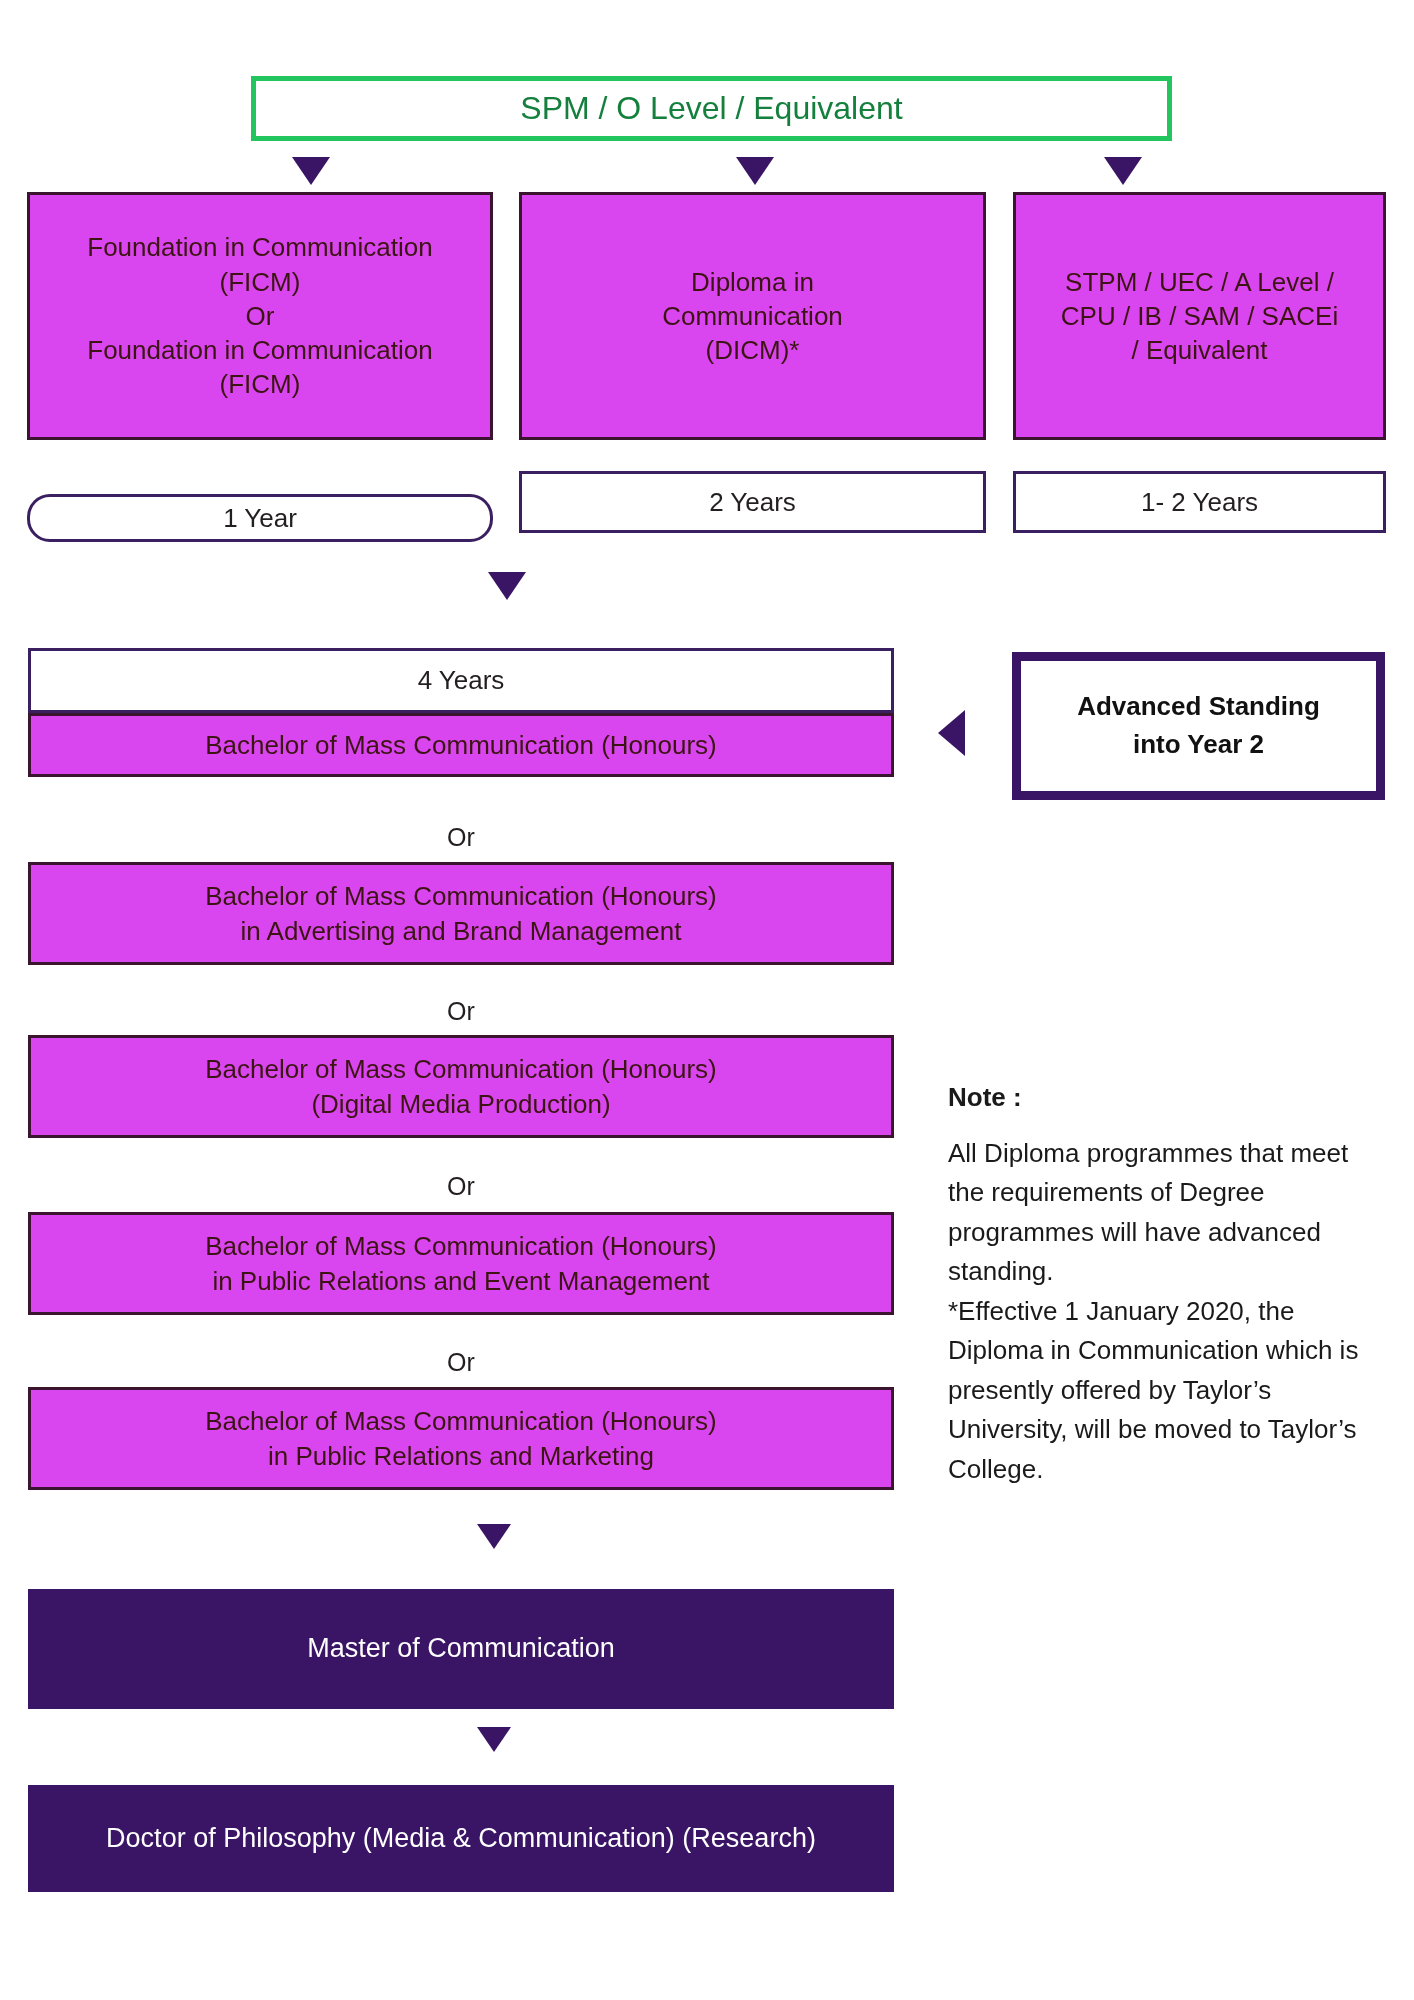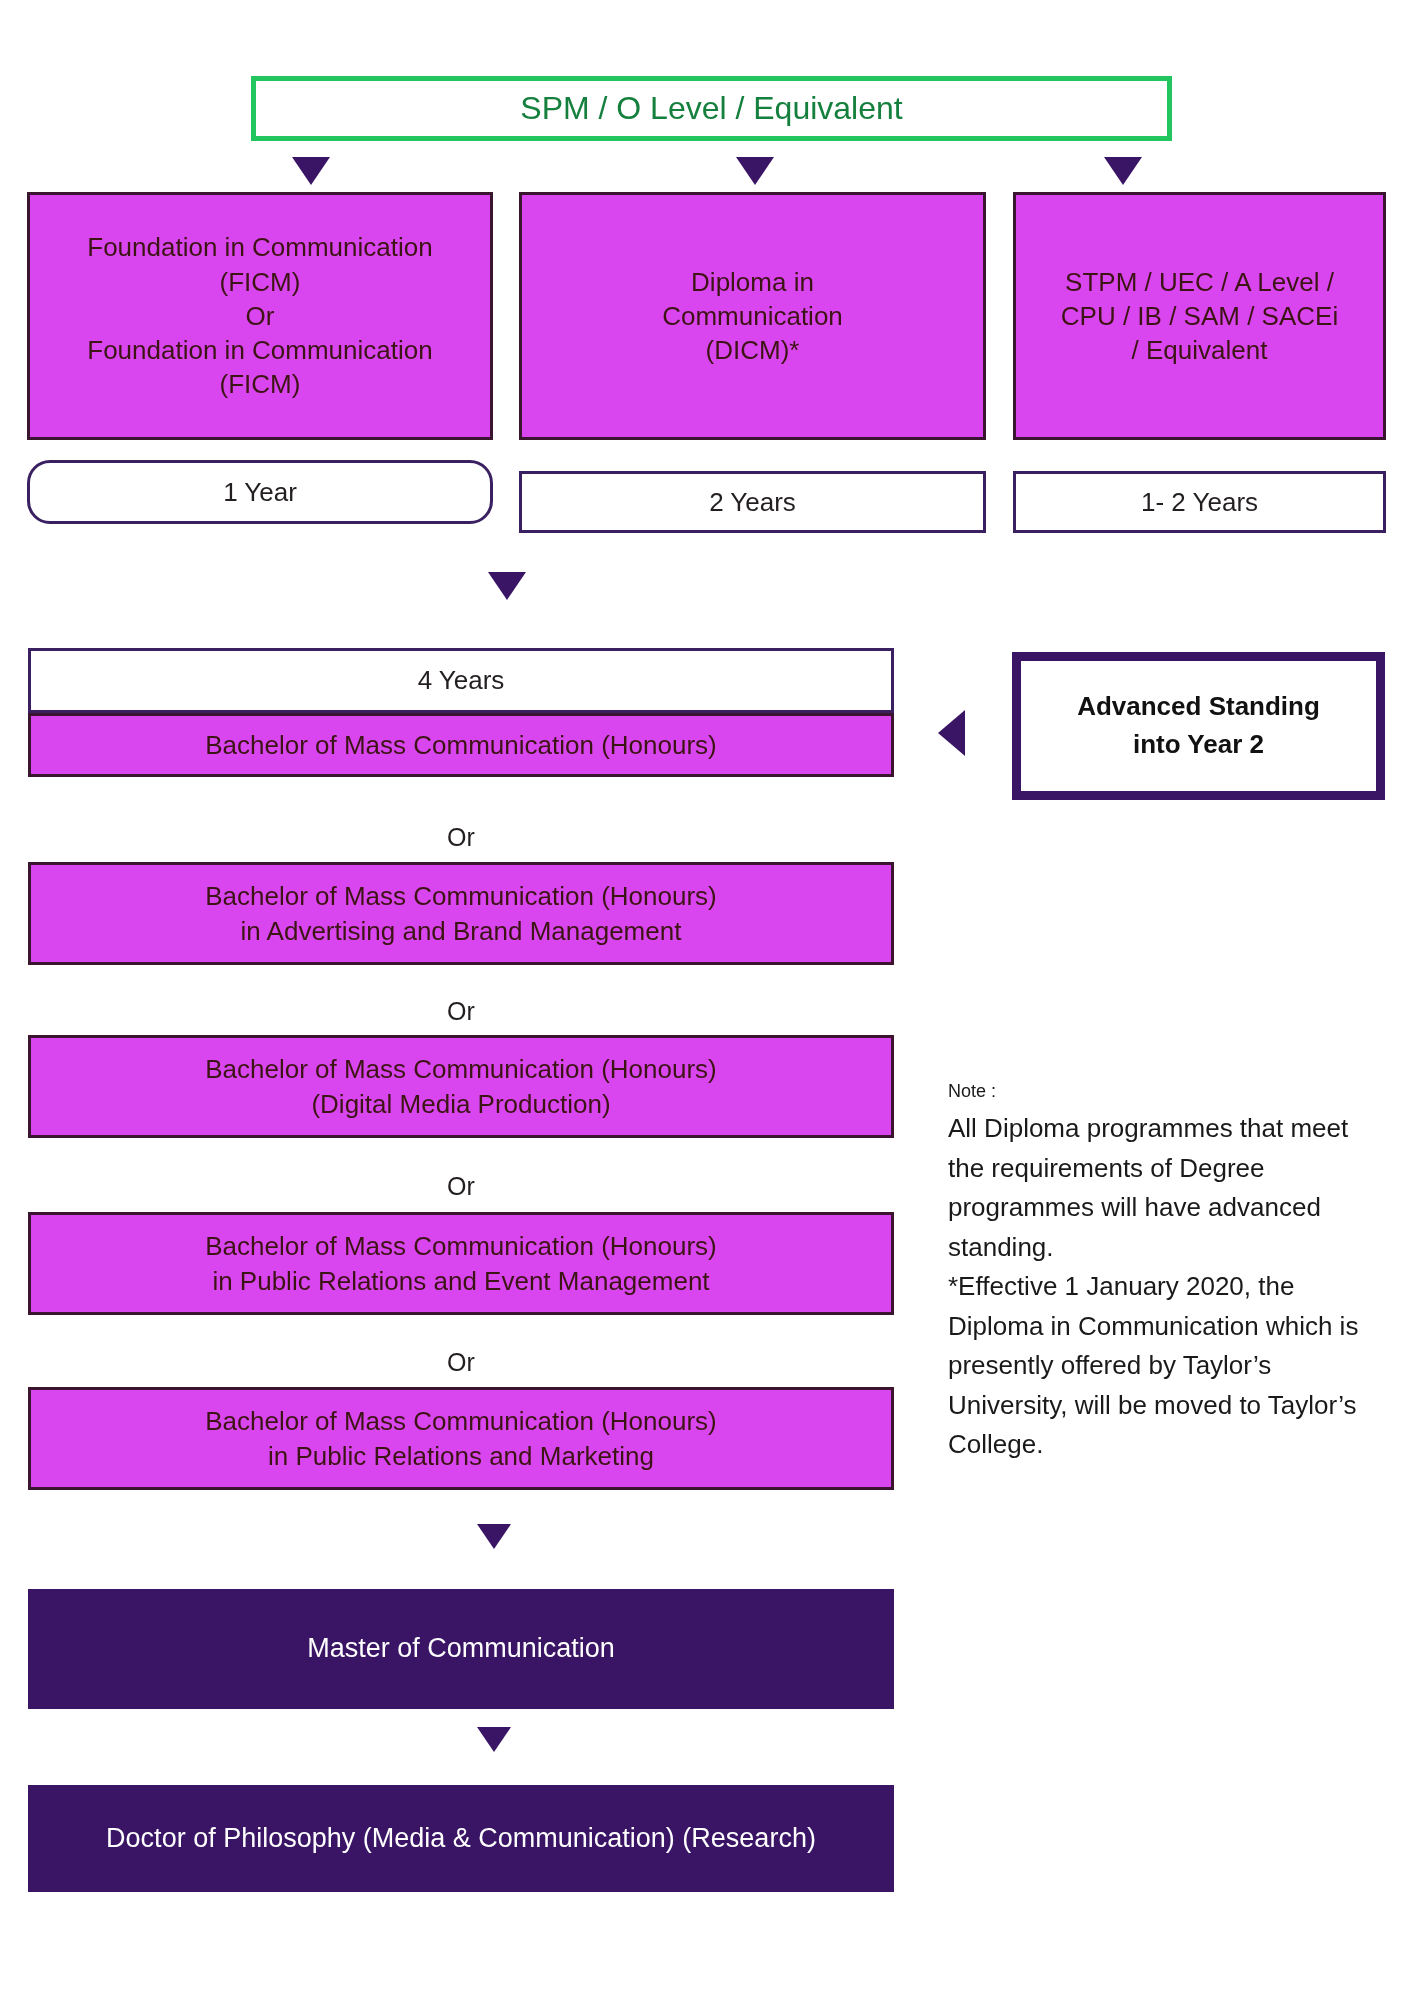--- a/index.html
+++ b/index.html
@@ -101,23 +101,23 @@
 
   
   .note-block {
     position: absolute;
     width: 430px;
     color: #1a1a1a;
     font-size: 26px;
     line-height: 1.52;
   }
   .note-title {
-    font-weight: normal;
-    font-size: 18px;
-    margin-bottom: 4px;
+    font-weight: bold;
+    font-size: 26px;
+    margin-bottom: 16px;
   }
   .note-para {
     margin: 0;
   }
 
   .txt-line { display: block; }
 </style>
 </head>
 <body>
 
@@ -150,21 +150,21 @@
   </div>
 
   <div class="box box-amber" style="left:1013px; top:192px; width:373px; height:248px;align-items:center;">
     <div>
       <span class="txt-line">STPM / UEC / A Level /</span>
       <span class="txt-line">CPU / IB / SAM / SACEi</span>
       <span class="txt-line">/ Equivalent</span>
     </div>
   </div>
 
-  <div class="box box-white" style="left:27px; top:460px; width:466px; height:64px;border-radius:23px;">
+  <div class="box box-white" style="left:27px; top:494px; width:466px; height:48px;border-radius:23px;">
     <span>1 Year</span>
   </div>
   <div class="box box-white" style="left:519px; top:471px; width:467px; height:62px;">
     <span>2 Years</span>
   </div>
   <div class="box box-white" style="left:1013px; top:471px; width:373px; height:62px;">
     <span>1- 2 Years</span>
   </div>
 
   <div class="arrow-down" style="left:488px; top:572px;"></div>

